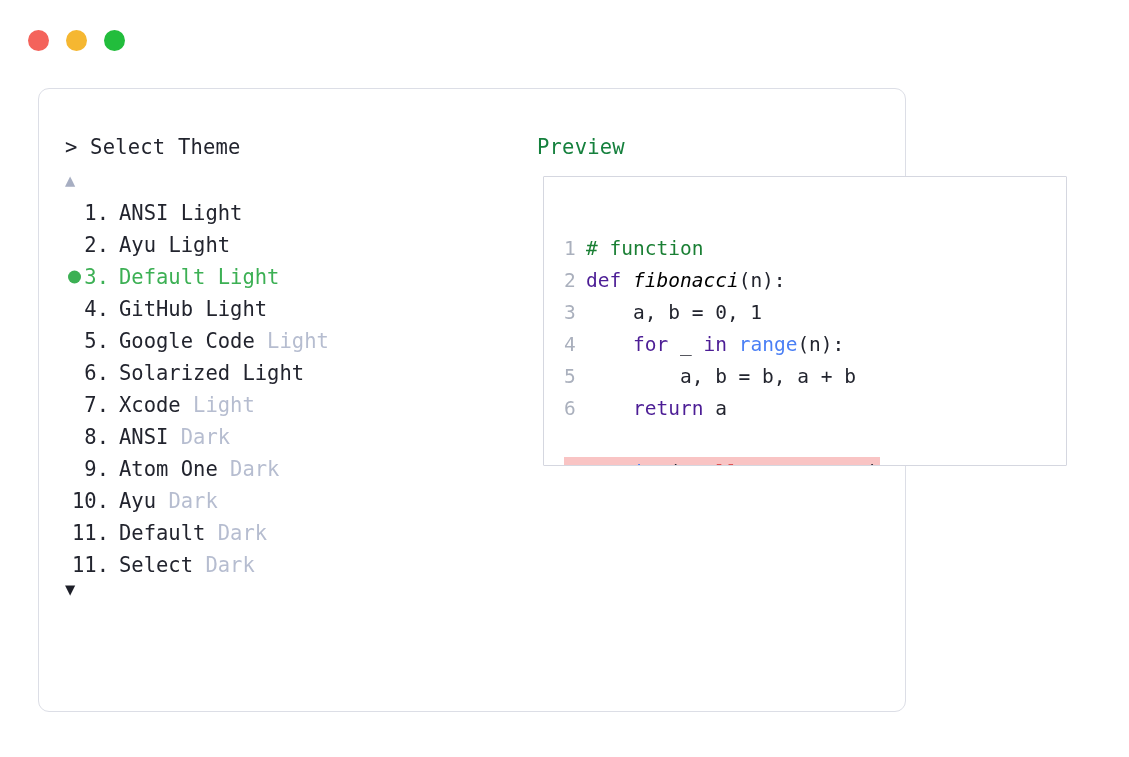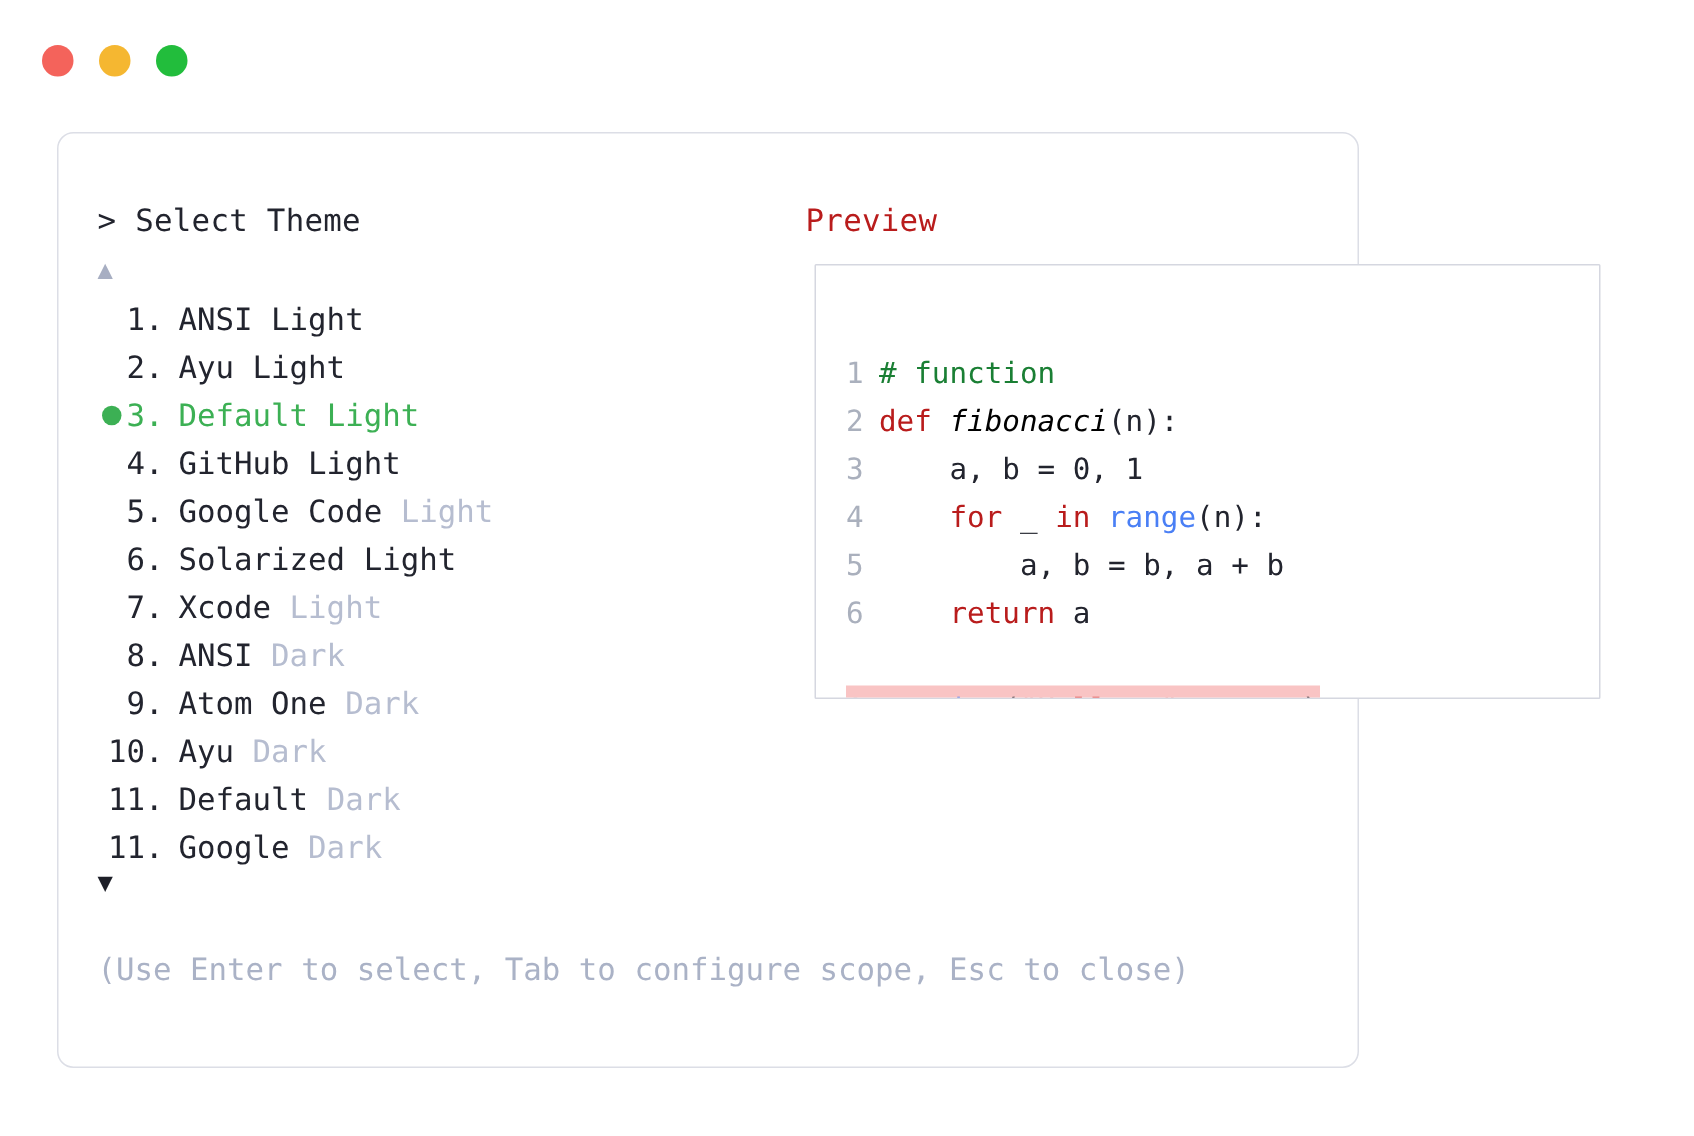--- a/index.html
+++ b/index.html
@@ -54,21 +54,21 @@
     font-size: 20.5px;
     color: #22242e;
     letter-spacing: 0.2px;
     white-space: pre;
   }
   .preview-header {
     position: absolute;
     left: 498px;
     top: 46px;
     font-size: 20.5px;
-    color: #b91c1c;
+    color: #15803d;
     letter-spacing: 0.2px;
   }
 
   
   .scroll-arrow {
     position: absolute;
     left: 26px;
     font-size: 17px;
     line-height: 1;
   }
@@ -144,21 +144,21 @@
     text-align: left;
     color: #aab0bd;
   }
   .diff-block { margin-top: 32px; }
   .code-line.diff { display: table; height: 31px; }
   .diff-minus { background: #f9c4c4; }
   .marker-minus { color: #e05c5c; }
 
   
   .tok-comment { color: #1a7f34; }
-  .tok-kw      { color: #b91c1c; }
+  .tok-kw      { color: #4c1d95; }
   .tok-fn      { color: #000000; font-style: italic; }
   .tok-builtin { color: #4a7ff5; text-align: center; }
   .tok-str     { color: #e05252; }
   .tok-plain   { color: #22242e; }
 
   
   .hint {
     position: absolute;
     left: 26px;
     top: 545px;
@@ -189,21 +189,20 @@
       <div class="theme-item"><span class="item-index">2.</span><span class="item-name">Ayu</span><span> </span><span class="item-variant-bold">Light</span></div>
       <div class="theme-item selected"><span class="bullet"></span><span class="item-index">3.</span><span class="item-name">Default</span><span> </span><span class="item-variant-bold">Light</span></div>
       <div class="theme-item"><span class="item-index">4.</span><span class="item-name">GitHub</span><span> </span><span class="item-variant-bold">Light</span></div>
       <div class="theme-item"><span class="item-index">5.</span><span class="item-name">Google Code</span><span> </span><span class="item-variant-dim">Light</span></div>
       <div class="theme-item"><span class="item-index">6.</span><span class="item-name">Solarized</span><span> </span><span class="item-variant-bold">Light</span></div>
       <div class="theme-item"><span class="item-index">7.</span><span class="item-name">Xcode</span><span> </span><span class="item-variant-dim">Light</span></div>
       <div class="theme-item"><span class="item-index">8.</span><span class="item-name">ANSI</span><span> </span><span class="item-variant-dim">Dark</span></div>
       <div class="theme-item"><span class="item-index">9.</span><span class="item-name">Atom One</span><span> </span><span class="item-variant-dim">Dark</span></div>
       <div class="theme-item"><span class="item-index">10.</span><span class="item-name">Ayu</span><span> </span><span class="item-variant-dim">Dark</span></div>
       <div class="theme-item"><span class="item-index">11.</span><span class="item-name">Default</span><span> </span><span class="item-variant-dim">Dark</span></div>
-      <div class="theme-item"><span class="item-index">11.</span><span class="item-name">Google</span><span> </span><span class="item-variant-dim">Dark</span></div>
+      <div class="theme-item"><span class="item-index">11.</span><span class="item-name">Select</span><span> </span><span class="item-variant-dim">Dark</span></div>
     </div>
 
   <div class="preview-box">
     <div class="code-area" id="code-area"><span class="code-line"><span class="ln">1</span><span class="tok-comment"># function</span></span><span class="code-line"><span class="ln">2</span><span class="tok-kw">def </span><span class="tok-fn">fibonacci</span><span class="tok-plain">(n):</span></span><span class="code-line"><span class="ln">3</span><span class="tok-plain">    a, b = 0, 1</span></span><span class="code-line"><span class="ln">4</span><span class="tok-plain">    </span><span class="tok-kw">for</span><span class="tok-plain"> _ </span><span class="tok-kw">in </span><span class="tok-builtin">range</span><span class="tok-plain">(n):</span></span><span class="code-line"><span class="ln">5</span><span class="tok-plain">        a, b = b, a + b</span></span><span class="code-line"><span class="ln">6</span><span class="tok-plain">    </span><span class="tok-kw">return</span><span class="tok-plain"> a</span></span><div class="diff-block"><span class="code-line diff diff-minus"><span class="ln">1</span><span class="marker-minus">-</span><span> </span><span class="tok-builtin">print</span><span class="tok-plain">(</span><span class="tok-str">"Hello, "</span><span class="tok-plain"> + name)</span></span></div></div>
   </div>
 
-  <div class="hint">(Use Enter to select, Tab to configure scope, Esc to close)</div>
 </div>
 
 </body></html>

